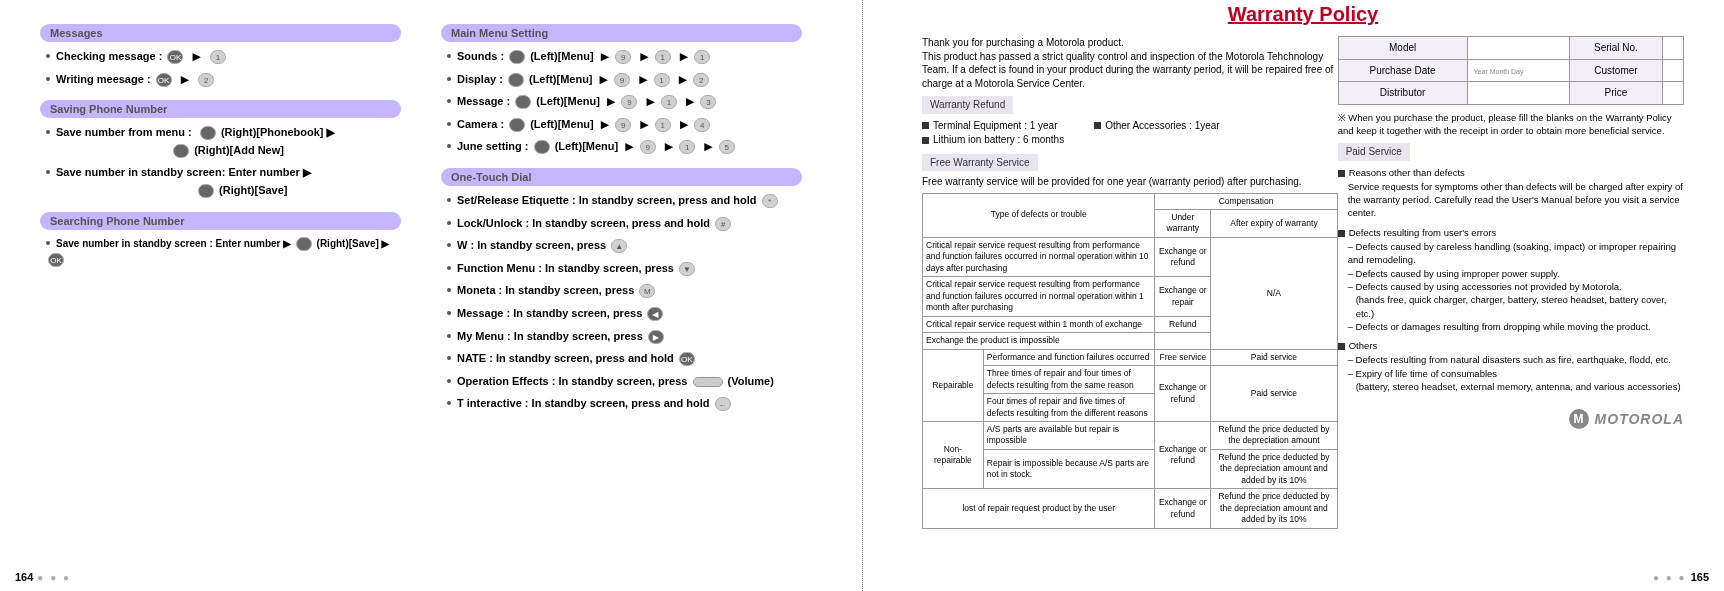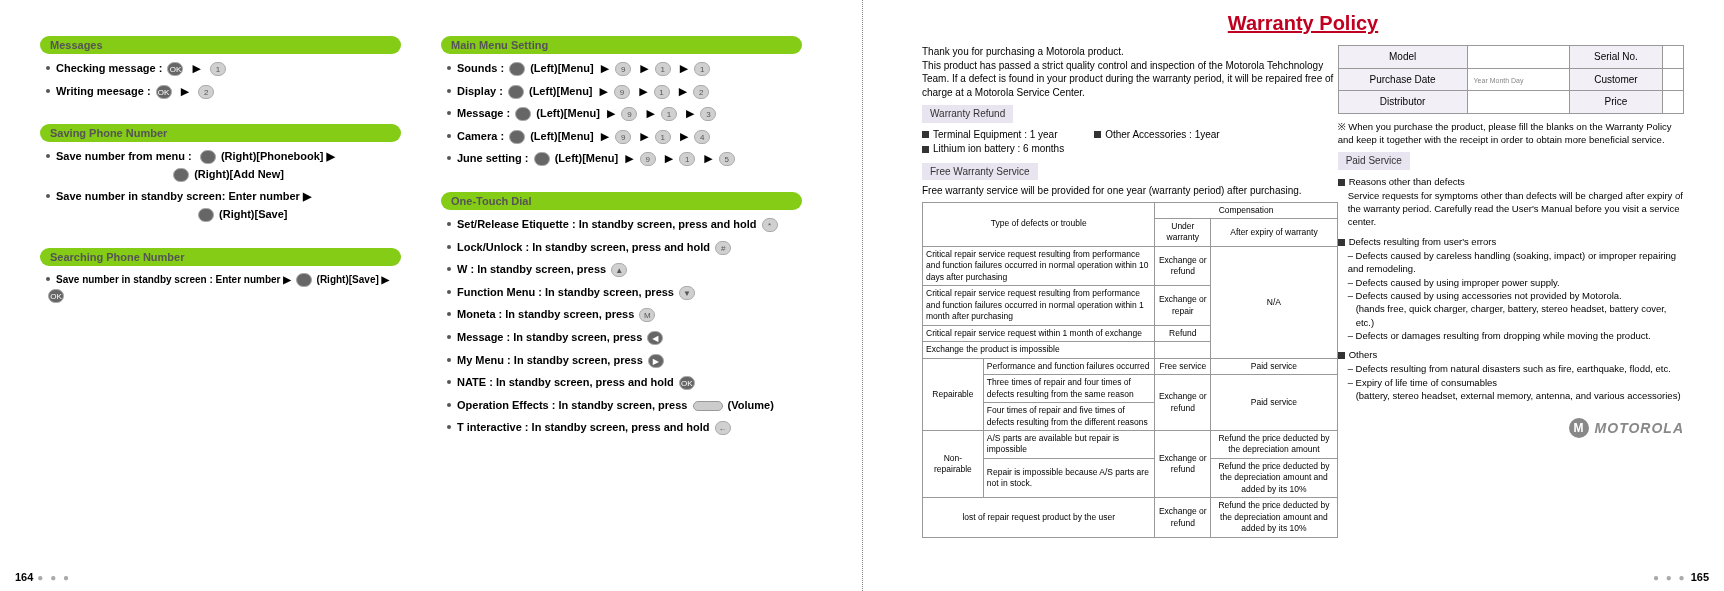--- a/index.html
+++ b/index.html
@@ -1,23 +1,23 @@
 <!DOCTYPE html>
 <html><head>
 <meta charset="utf-8">
 <style>
   * { margin:0; padding:0; box-sizing:border-box; }
   body { font-family: Arial, sans-serif; font-size:11px; color:#000; background:#fff; }
   .spread { display:flex; width:1724px; height:591px; position:relative; }
   .page { width:862px; height:591px; position:relative; padding:12px 60px 0 40px; }
-  .page-right { padding:12px 40px 0 60px; }
+  .page-right { padding:3px 40px 0 60px; }
   .divider { position:absolute; left:862px; top:0; bottom:0; width:0; border-left:1px dotted #888; }
   .col2 { display:flex; gap:40px; }
   .col { flex:1; }
-  .section-hdr { background:#84cc16; color:#555; font-weight:bold; font-size:11px; padding:3px 10px; border-radius:10px; margin:24px 0 6px 0; }
+  .section-hdr { background:#c4b5fd; color:#555; font-weight:bold; font-size:11px; padding:3px 10px; border-radius:10px; margin:12px 0 6px 0; }
   .item { margin:5px 0 5px 6px; font-size:11px; line-height:1.6; }
   .dot { display:inline-block; width:4px; height:4px; background:#555; border-radius:50%; vertical-align:middle; margin-right:6px; margin-bottom:2px;}
   .bold { font-weight:bold; }
   .key { display:inline-block; min-width:16px; height:14px; background:#d0d0d0; border:1px solid #aaa; border-radius:7px; font-size:8px; line-height:14px; text-align:center; vertical-align:middle; margin:0 2px; color:#555;}
   .key-dark { background:#666; color:#fff; }
   .key-pill { display:inline-block; width:30px; height:10px; background:#ccc; border:1px solid #999; border-radius:5px; vertical-align:middle; margin:0 2px;}
   .arrow { display:inline-block; margin:0 4px; }
   .pagenum-l { position:absolute; bottom:8px; left:15px; font-size:11px; font-weight:bold; }
   .pagenum-r { position:absolute; bottom:8px; right:15px; font-size:11px; font-weight:bold; }
   .dots3 { font-size:10px; color:#aaa; letter-spacing:2px; margin-left:4px;}

